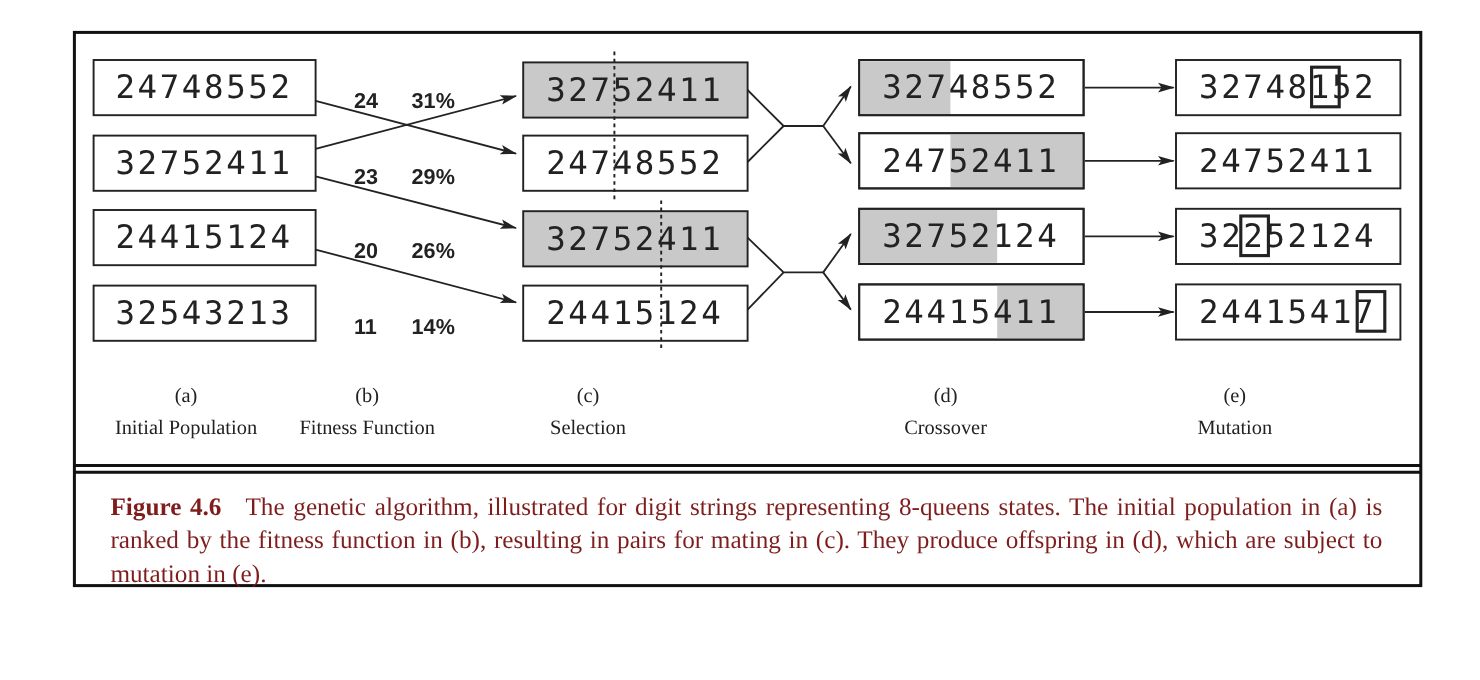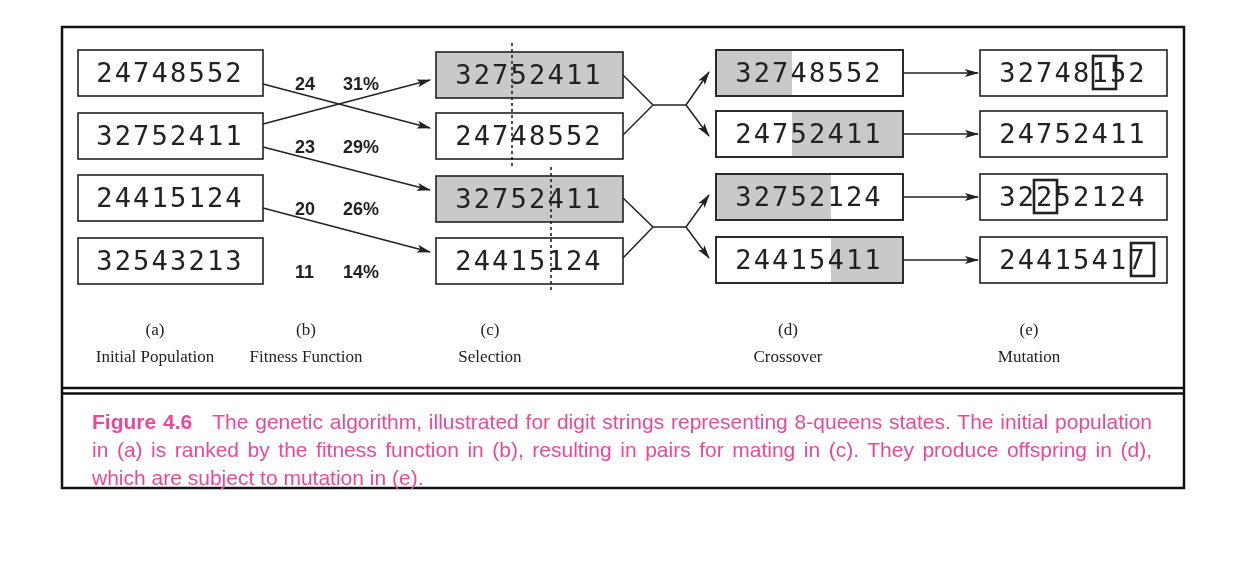--- a/index.html
+++ b/index.html
@@ -3,21 +3,21 @@
 <meta charset="utf-8">
 <style>
   html, body { margin:0; padding:0; background:#ffffff; }
   body { width:1233px; height:567px; position:relative; overflow:hidden; }
   #figure { position:absolute; left:0; top:0; width:1233px; height:567px; }
   .strbox { fill:#ffffff; stroke:#222; stroke-width:1.6; }
   .shade { fill:#c9c9c9; }
   .digits { font-family:"DejaVu Sans Mono","Liberation Mono",monospace; font-size:27px; fill:#222; letter-spacing:2.2px; }
   .fit { font-family:"Liberation Sans","DejaVu Sans",sans-serif; font-weight:bold; font-size:18px; fill:#222; }
   .label { font-family:"Liberation Serif","DejaVu Serif",serif; font-size:17px; fill:#222; }
-  .caption { position:absolute; left:92px; top:408px; width:1060px; font-family:Liberation Sans, sans-serif; font-size:21px; line-height:28px; color:#ec4899; text-align:justify; }
+  .caption { position:absolute; left:92px; top:408px; width:1060px; font-family:Liberation Serif, serif; font-size:21px; line-height:28px; color:#7f1d1d; text-align:justify; }
   .caption .fig { font-weight:bold; margin-right:20px; }
   .line { stroke:#222; stroke-width:1.5; fill:none; }
   .dash { stroke:#222; stroke-width:1.6; stroke-dasharray:3,3; }
 </style>
 </head>
 <body>
 
 <svg id="figure" viewBox="0 0 1233 567" xmlns="http://www.w3.org/2000/svg">
   <defs>
     <marker id="arr" markerWidth="14" markerHeight="10" refX="13" refY="5" orient="auto" markerUnits="userSpaceOnUse">

